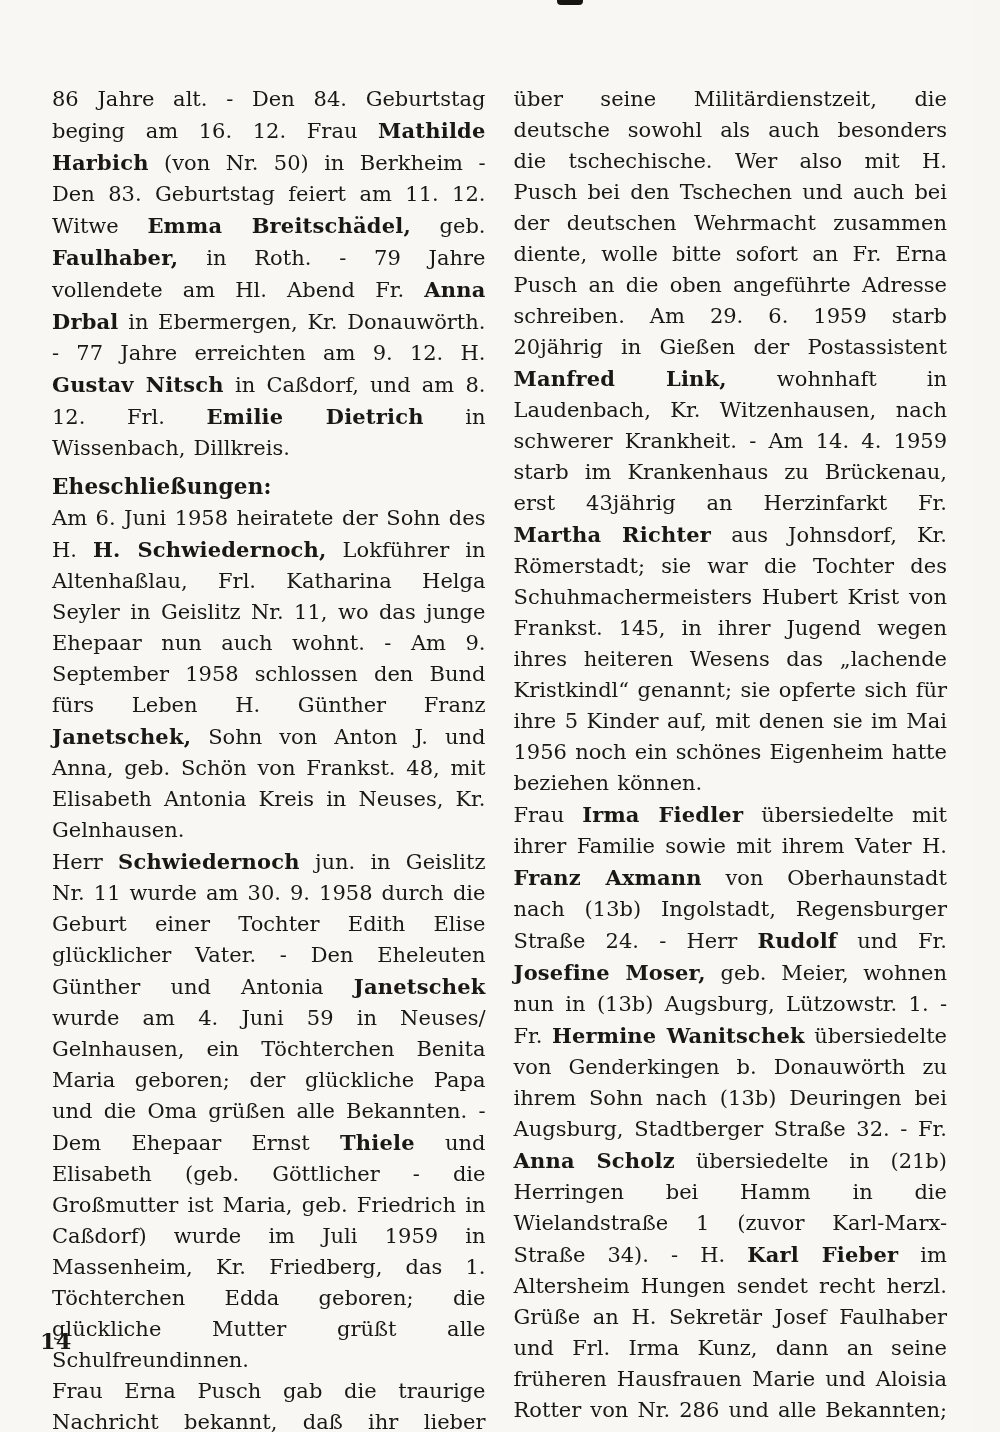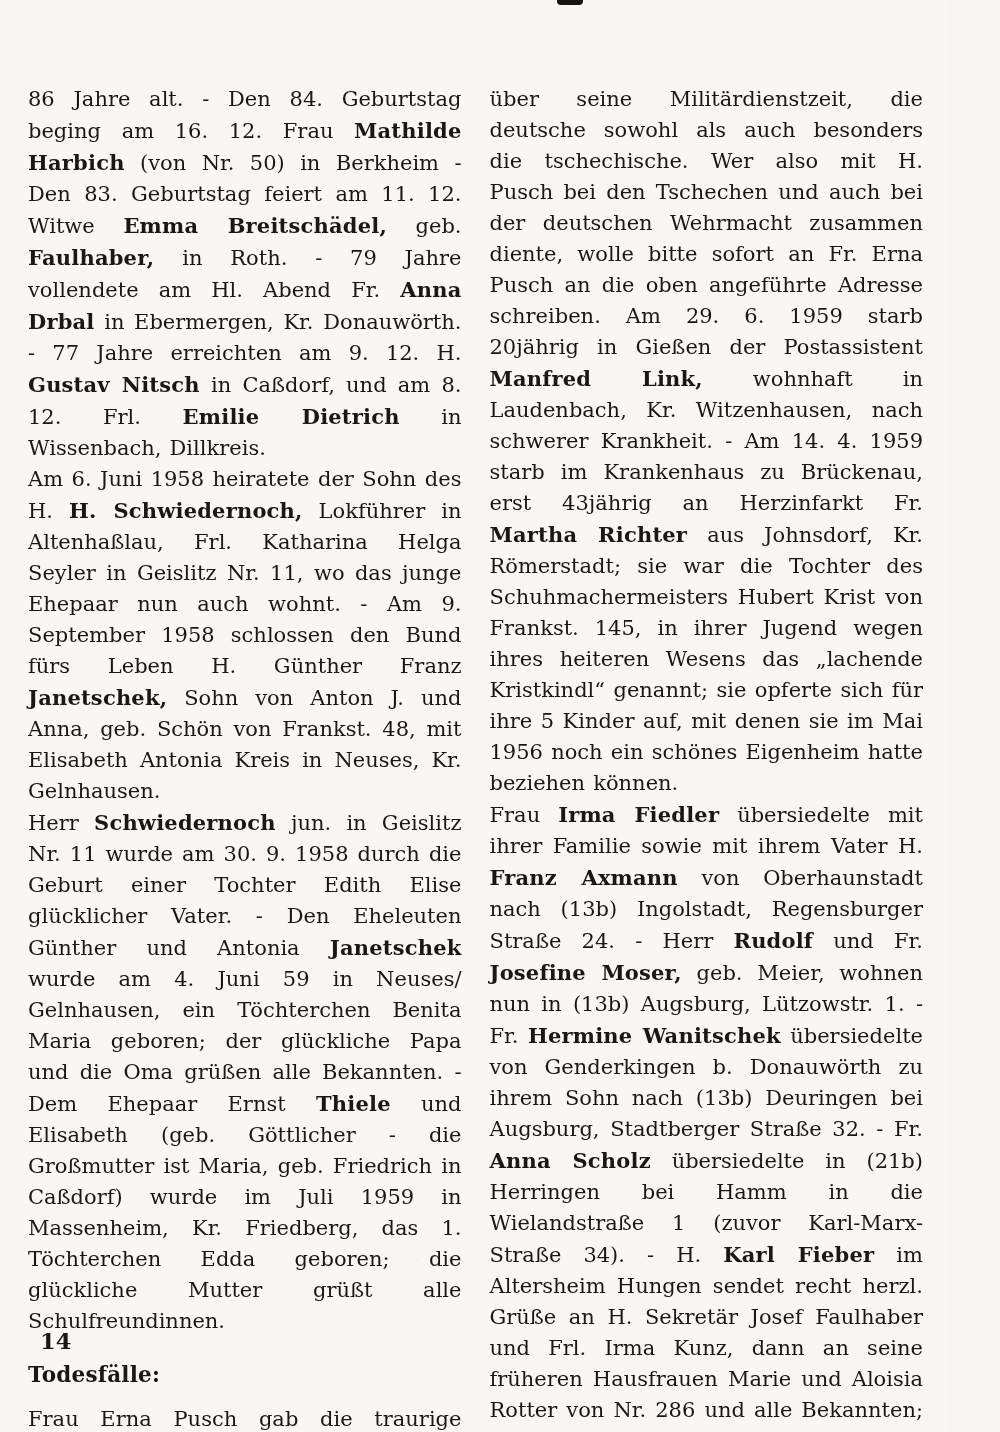--- a/index.html
+++ b/index.html
@@ -17,20 +17,21 @@
   }
   .page {
     position: relative;
     width: 948px;
     height: 1432px;
     background:
       radial-gradient(circle at 18% 62%, rgba(0,0,0,0.025) 0 1px, transparent 2px),
       radial-gradient(circle at 71% 33%, rgba(0,0,0,0.03) 0 1px, transparent 2px),
       radial-gradient(circle at 44% 88%, rgba(0,0,0,0.02) 0 1px, transparent 2px),
       #f8f7f3;
+    padding-left: 24px;
   }
   .ink-speck {
     position: absolute;
     top: 0;
     left: 557px;
     width: 26px;
     height: 5px;
     background: #171512;
     border-radius: 0 0 4px 4px;
   }
@@ -76,27 +77,27 @@
 
 <div class="page">
 
   <div class="ink-speck"></div>
 
   <div class="columns">
 
     <div class="col">
       <p class="para"><span>86 Jahre alt. - Den 84. Geburtstag beging am 16. 12. Frau </span><b>Mathilde Harbich</b><span> (von Nr. 50) in Berkheim - Den 83. Geburtstag feiert am 11. 12. Witwe </span><b>Emma Breitschädel,</b><span> geb. </span><b>Faulhaber,</b><span> in Roth. - 79 Jahre vollendete am Hl. Abend Fr. </span><b>Anna Drbal</b><span> in Ebermergen, Kr. Donauwörth. - 77 Jahre erreichten am 9. 12. H. </span><b>Gustav Nitsch</b><span> in Caßdorf, und am 8. 12. Frl. </span><b>Emilie Dietrich</b><span> in Wissenbach, Dillkreis.</span></p>
 
+      <h2 class="heading">Eheschließungen:</h2>
 
       <p class="para"><span>Am 6. Juni 1958 heiratete der Sohn des H. </span><b>H. Schwiedernoch,</b><span> Lokführer in Altenhaßlau, Frl. Katharina Helga Seyler in Geislitz Nr. 11, wo das junge Ehepaar nun auch wohnt. - Am 9. September 1958 schlossen den Bund fürs Leben H. Günther Franz </span><b>Janetschek,</b><span> Sohn von Anton J. und Anna, geb. Schön von Frankst. 48, mit Elisabeth Antonia Kreis in Neuses, Kr. Gelnhausen.</span></p>
 
 
       <p class="para"><span>Herr </span><b>Schwiedernoch</b><span> jun. in Geislitz Nr. 11 wurde am 30. 9. 1958 durch die Geburt einer Tochter Edith Elise glücklicher Vater. - Den Eheleuten Günther und Antonia </span><b>Janetschek</b><span> wurde am 4. Juni 59 in Neuses/ Gelnhausen, ein Töchterchen Benita Maria geboren; der glückliche Papa und die Oma grüßen alle Bekannten. - Dem Ehepaar Ernst </span><b>Thiele</b><span> und Elisabeth (geb. Göttlicher - die Großmutter ist Maria, geb. Friedrich in Caßdorf) wurde im Juli 1959 in Massenheim, Kr. Friedberg, das 1. Töchterchen Edda geboren; die glückliche Mutter grüßt alle Schulfreundinnen.</span></p>
 
-      <h2 class="heading heading-spaced">Todesfälle:</h2>
 
       <p class="para"><span>Frau Erna Pusch gab die traurige Nachricht bekannt, daß ihr lieber Mann </span><b>Erwin Pusch</b><span> von Frankst. 239, jetzt Privatbeamter in Oberlenningen, Erlenwaldstraße 5, Kreis Nürtingen, am 11. Oktober 1959 an einer schweren Nervenerkrankung ganz unerwartet gestorben ist. Vermutlich infolge eines Gehirntumors erfolgte ein allgemeiner Kräfteverfall, und in einem Schwermutsanfall schied er aus dem Leben. Herr Pusch hinterläßt seiner Witwe ein 10jährig. Töchterchen; er erfreute stets durch sein heiteres Wesen und seine Liebenswürdigkeit; seinerzeit besorgte er z. B. das Kunstdruckpapier für unser Heimatbuch. Damit Fr. Pusch rasch zu ihrer Rente gelangt, bittet sie herzlich - da sie keine Unterlagen besitzt -, alle Alterskameraden( H. Pusch war Jahrgang </span></p>
     </div>
 
     <div class="col">
       <p class="para"><span>über seine Militärdienstzeit, die deutsche sowohl als auch besonders die tschechische. Wer also mit H. Pusch bei den Tschechen und auch bei der deutschen Wehrmacht zusammen diente, wolle bitte sofort an Fr. Erna Pusch an die oben angeführte Adresse schreiben. Am 29. 6. 1959 starb 20jährig in Gießen der Postassistent </span><b>Manfred Link,</b><span> wohnhaft in Laudenbach, Kr. Witzenhausen, nach schwerer Krankheit. - Am 14. 4. 1959 starb im Krankenhaus zu Brückenau, erst 43jährig an Herzinfarkt Fr. </span><b>Martha Richter</b><span> aus Johnsdorf, Kr. Römerstadt; sie war die Tochter des Schuhmachermeisters Hubert Krist von Frankst. 145, in ihrer Jugend wegen ihres heiteren Wesens das „lachende Kristkindl“ genannt; sie opferte sich für ihre 5 Kinder auf, mit denen sie im Mai 1956 noch ein schönes Eigenheim hatte beziehen können.</span></p>
 
 
       <p class="para"><span>Frau </span><b>Irma Fiedler</b><span> übersiedelte mit ihrer Familie sowie mit ihrem Vater H. </span><b>Franz Axmann</b><span> von Oberhaunstadt nach (13b) Ingolstadt, Regensburger Straße 24. - Herr </span><b>Rudolf</b><span> und Fr. </span><b>Josefine Moser,</b><span> geb. Meier, wohnen nun in (13b) Augsburg, Lützowstr. 1. - Fr. </span><b>Hermine Wanitschek</b><span> übersiedelte von Genderkingen b. Donauwörth zu ihrem Sohn nach (13b) Deuringen bei Augsburg, Stadtberger Straße 32. - Fr. </span><b>Anna Scholz</b><span> übersiedelte in (21b) Herringen bei Hamm in die Wielandstraße 1 (zuvor Karl-Marx-Straße 34). - H. </span><b>Karl Fieber</b><span> im Altersheim Hungen sendet recht herzl. Grüße an H. Sekretär Josef Faulhaber und Frl. Irma Kunz, dann an seine früheren Hausfrauen Marie und Aloisia Rotter von Nr. 286 und alle Bekannten; seine Augen lassen halt stark nach. - Mit sehr gutem Erfolg hat Frl. </span></p>
 

